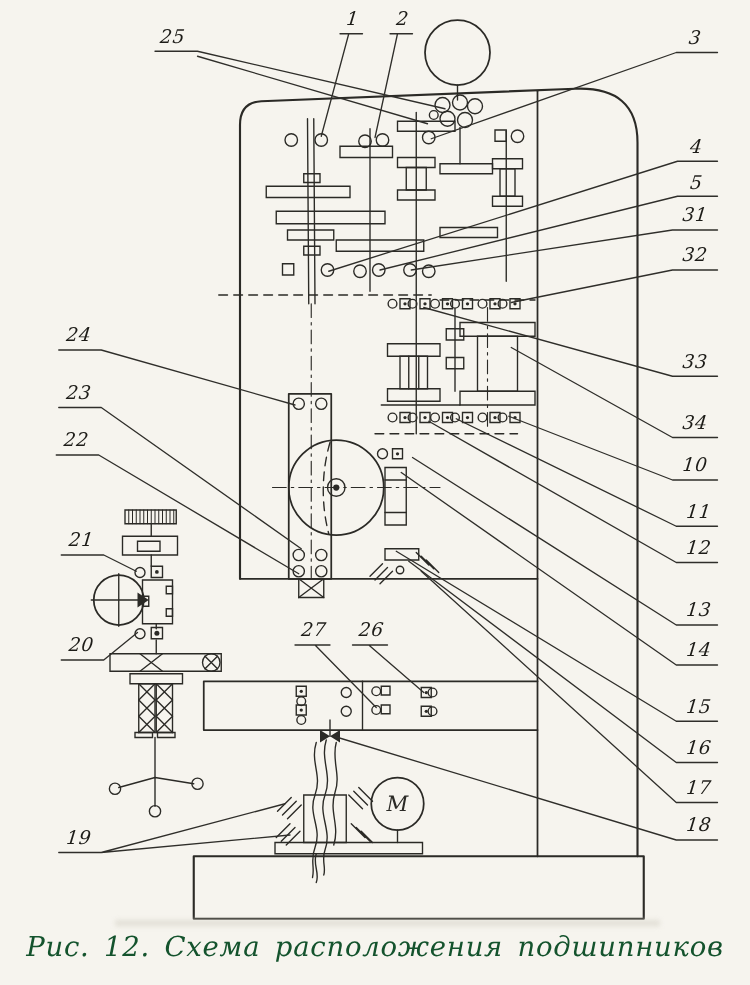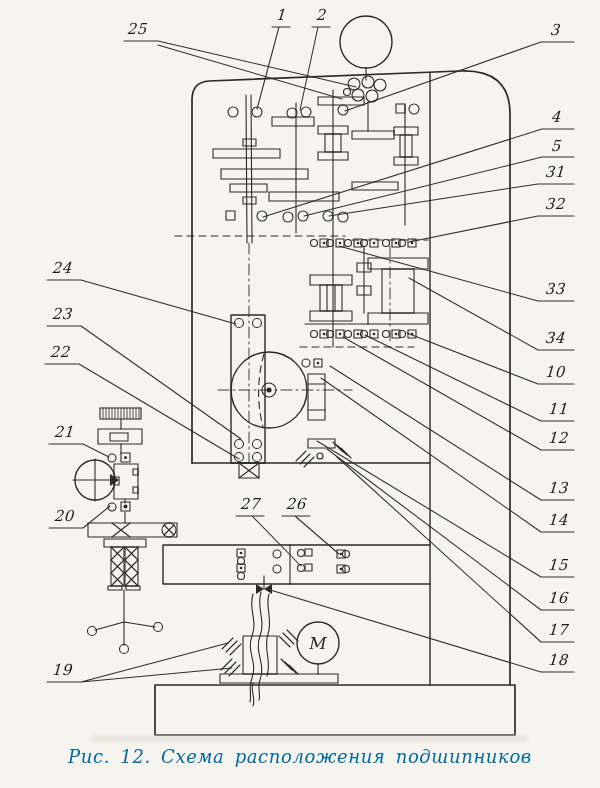--- a/index.html
+++ b/index.html
@@ -20,21 +20,21 @@
     position:absolute;color:#1d1c18;font-style:italic;
     font-size:15px;line-height:1;letter-spacing:.5px;
     transform:skewX(-6deg);white-space:nowrap;
   }
   .motor-text{
     font-family:"DejaVu Serif",serif;font-style:italic;font-size:17px;
     fill:#2b2a26;stroke:none;
   }
   .caption{
     position:absolute;left:0;right:0;top:746px;text-align:center;
-    font-style:italic;font-size:18px;color:#0369a1;letter-spacing:.6px;word-spacing:4px;
+    font-style:italic;font-size:22px;color:#14532d;letter-spacing:.6px;word-spacing:4px;
   }
   .smudge{
     position:absolute;left:92px;top:736px;width:436px;height:5px;
     background:#dcd9cf;filter:blur(2px);opacity:.75;
   }
 </style>
 </head>
 <body>
 
 <div class="page">

